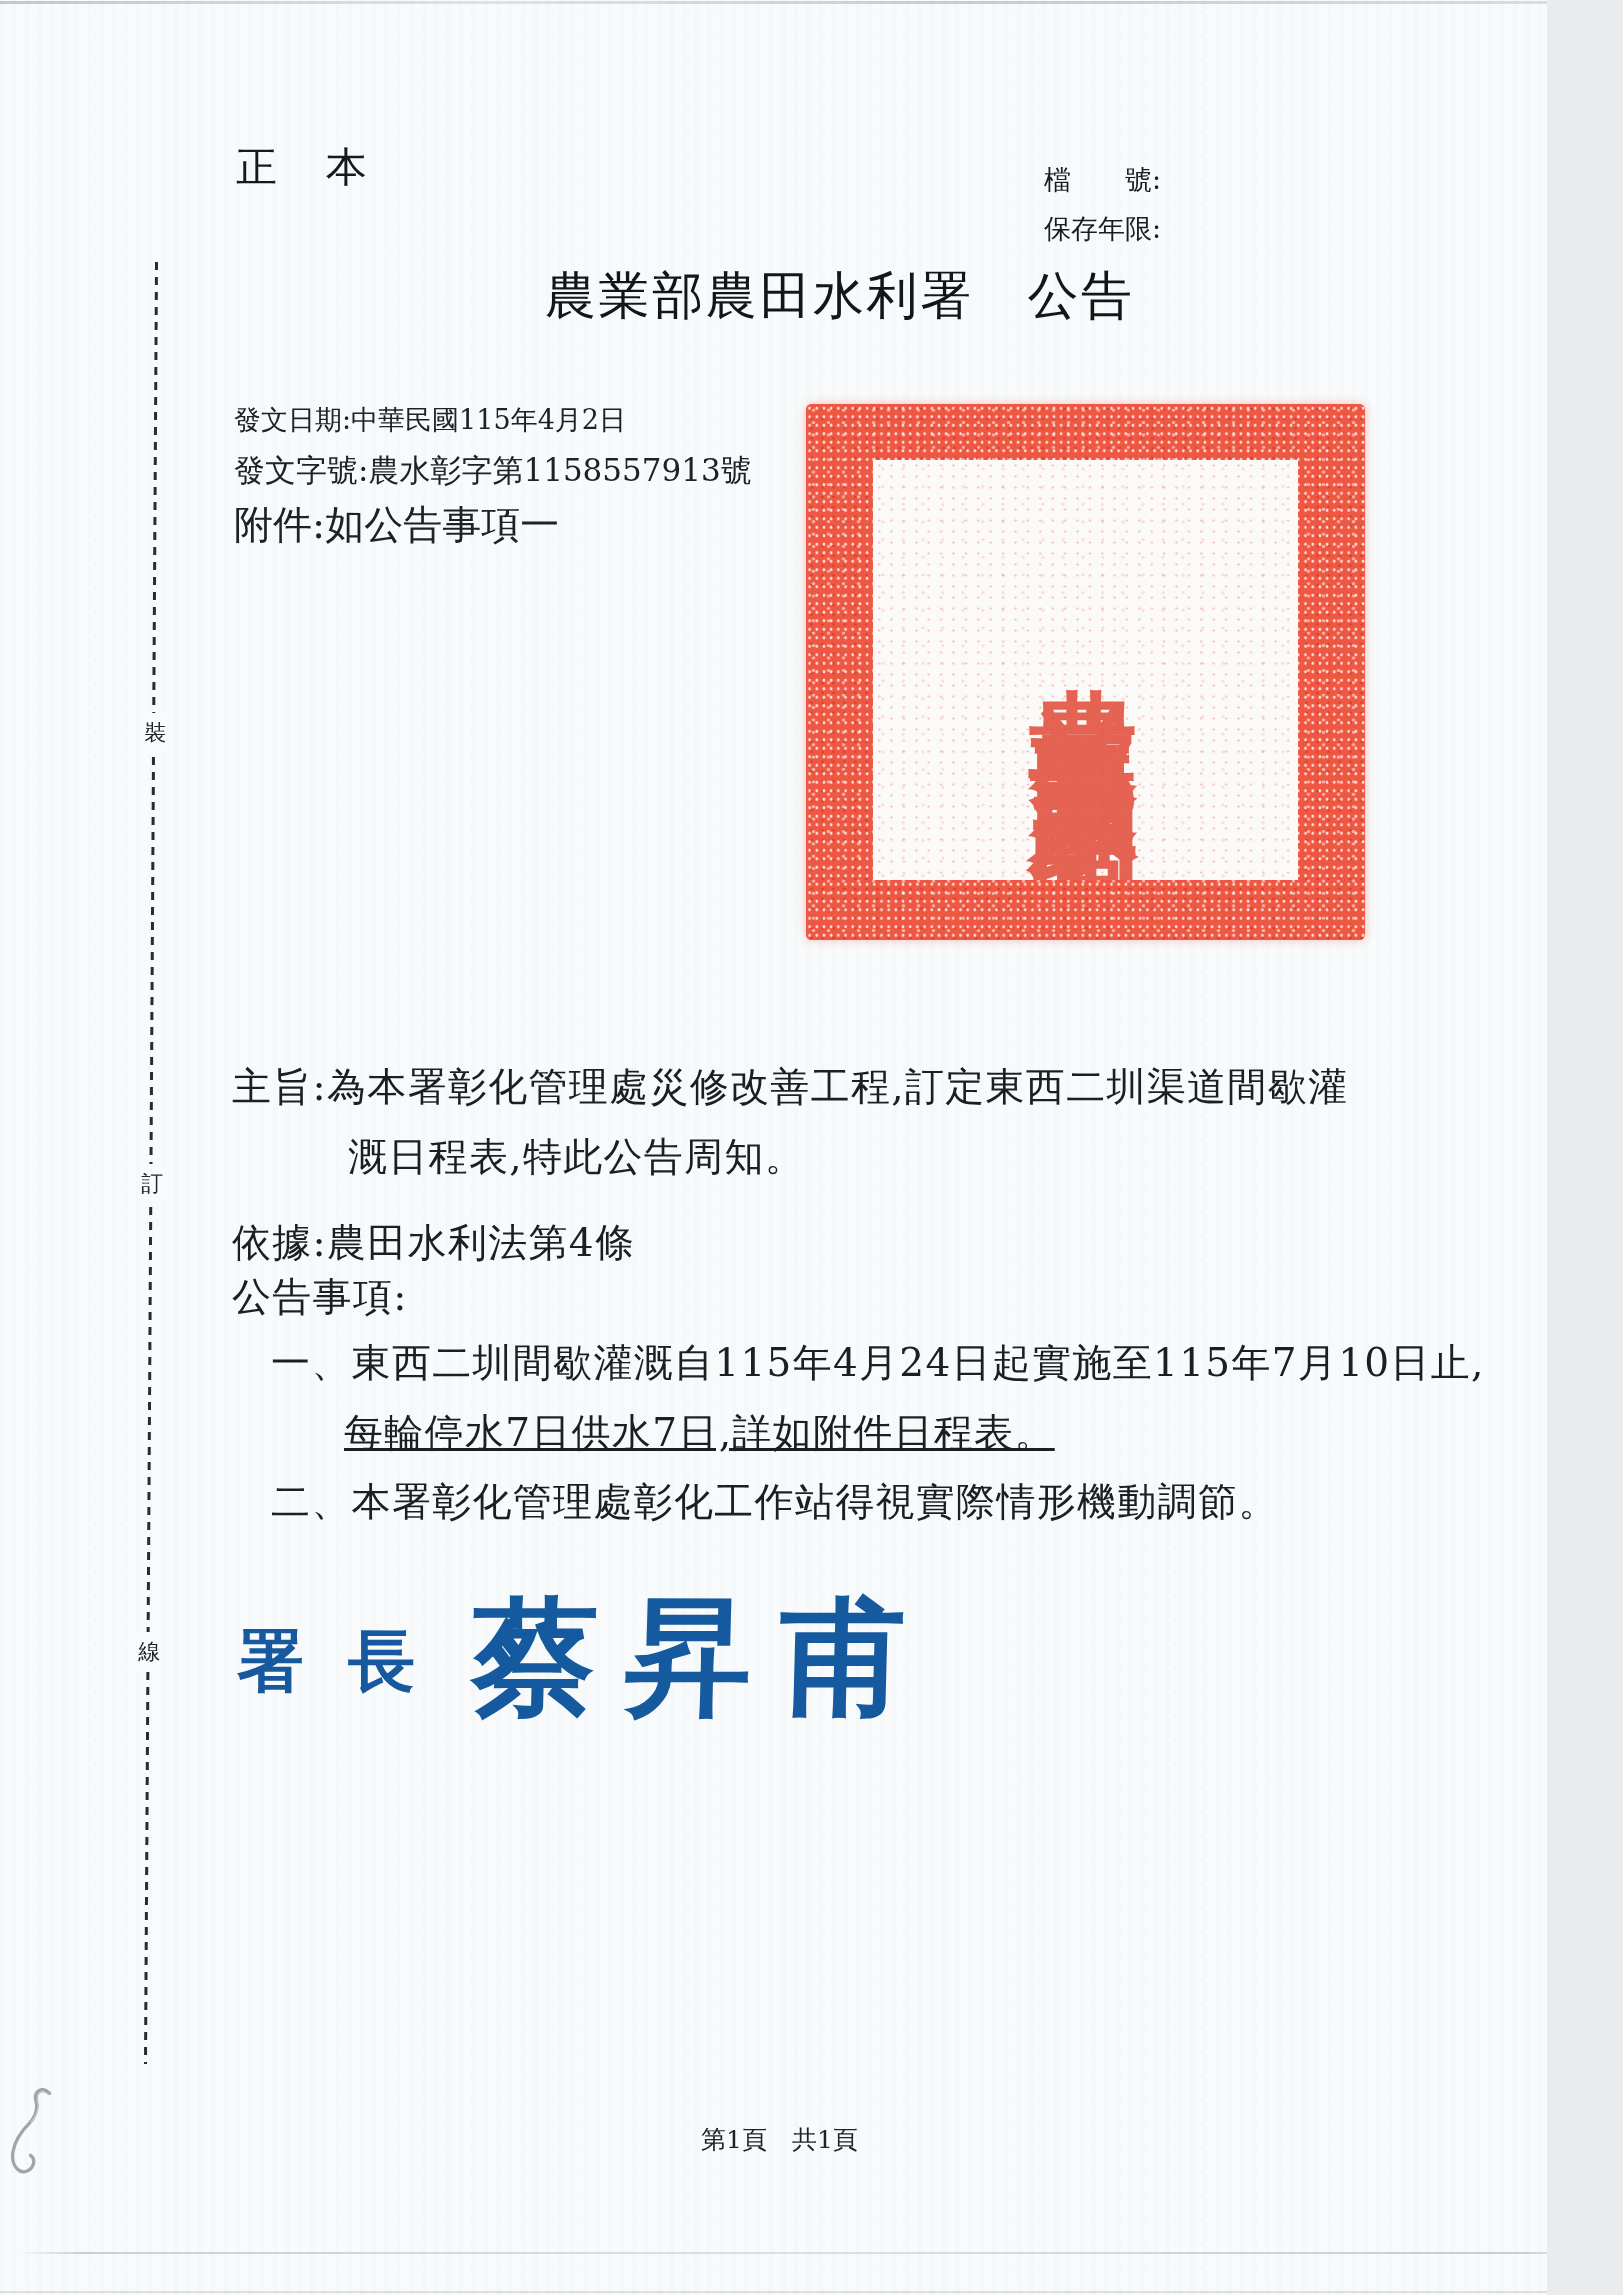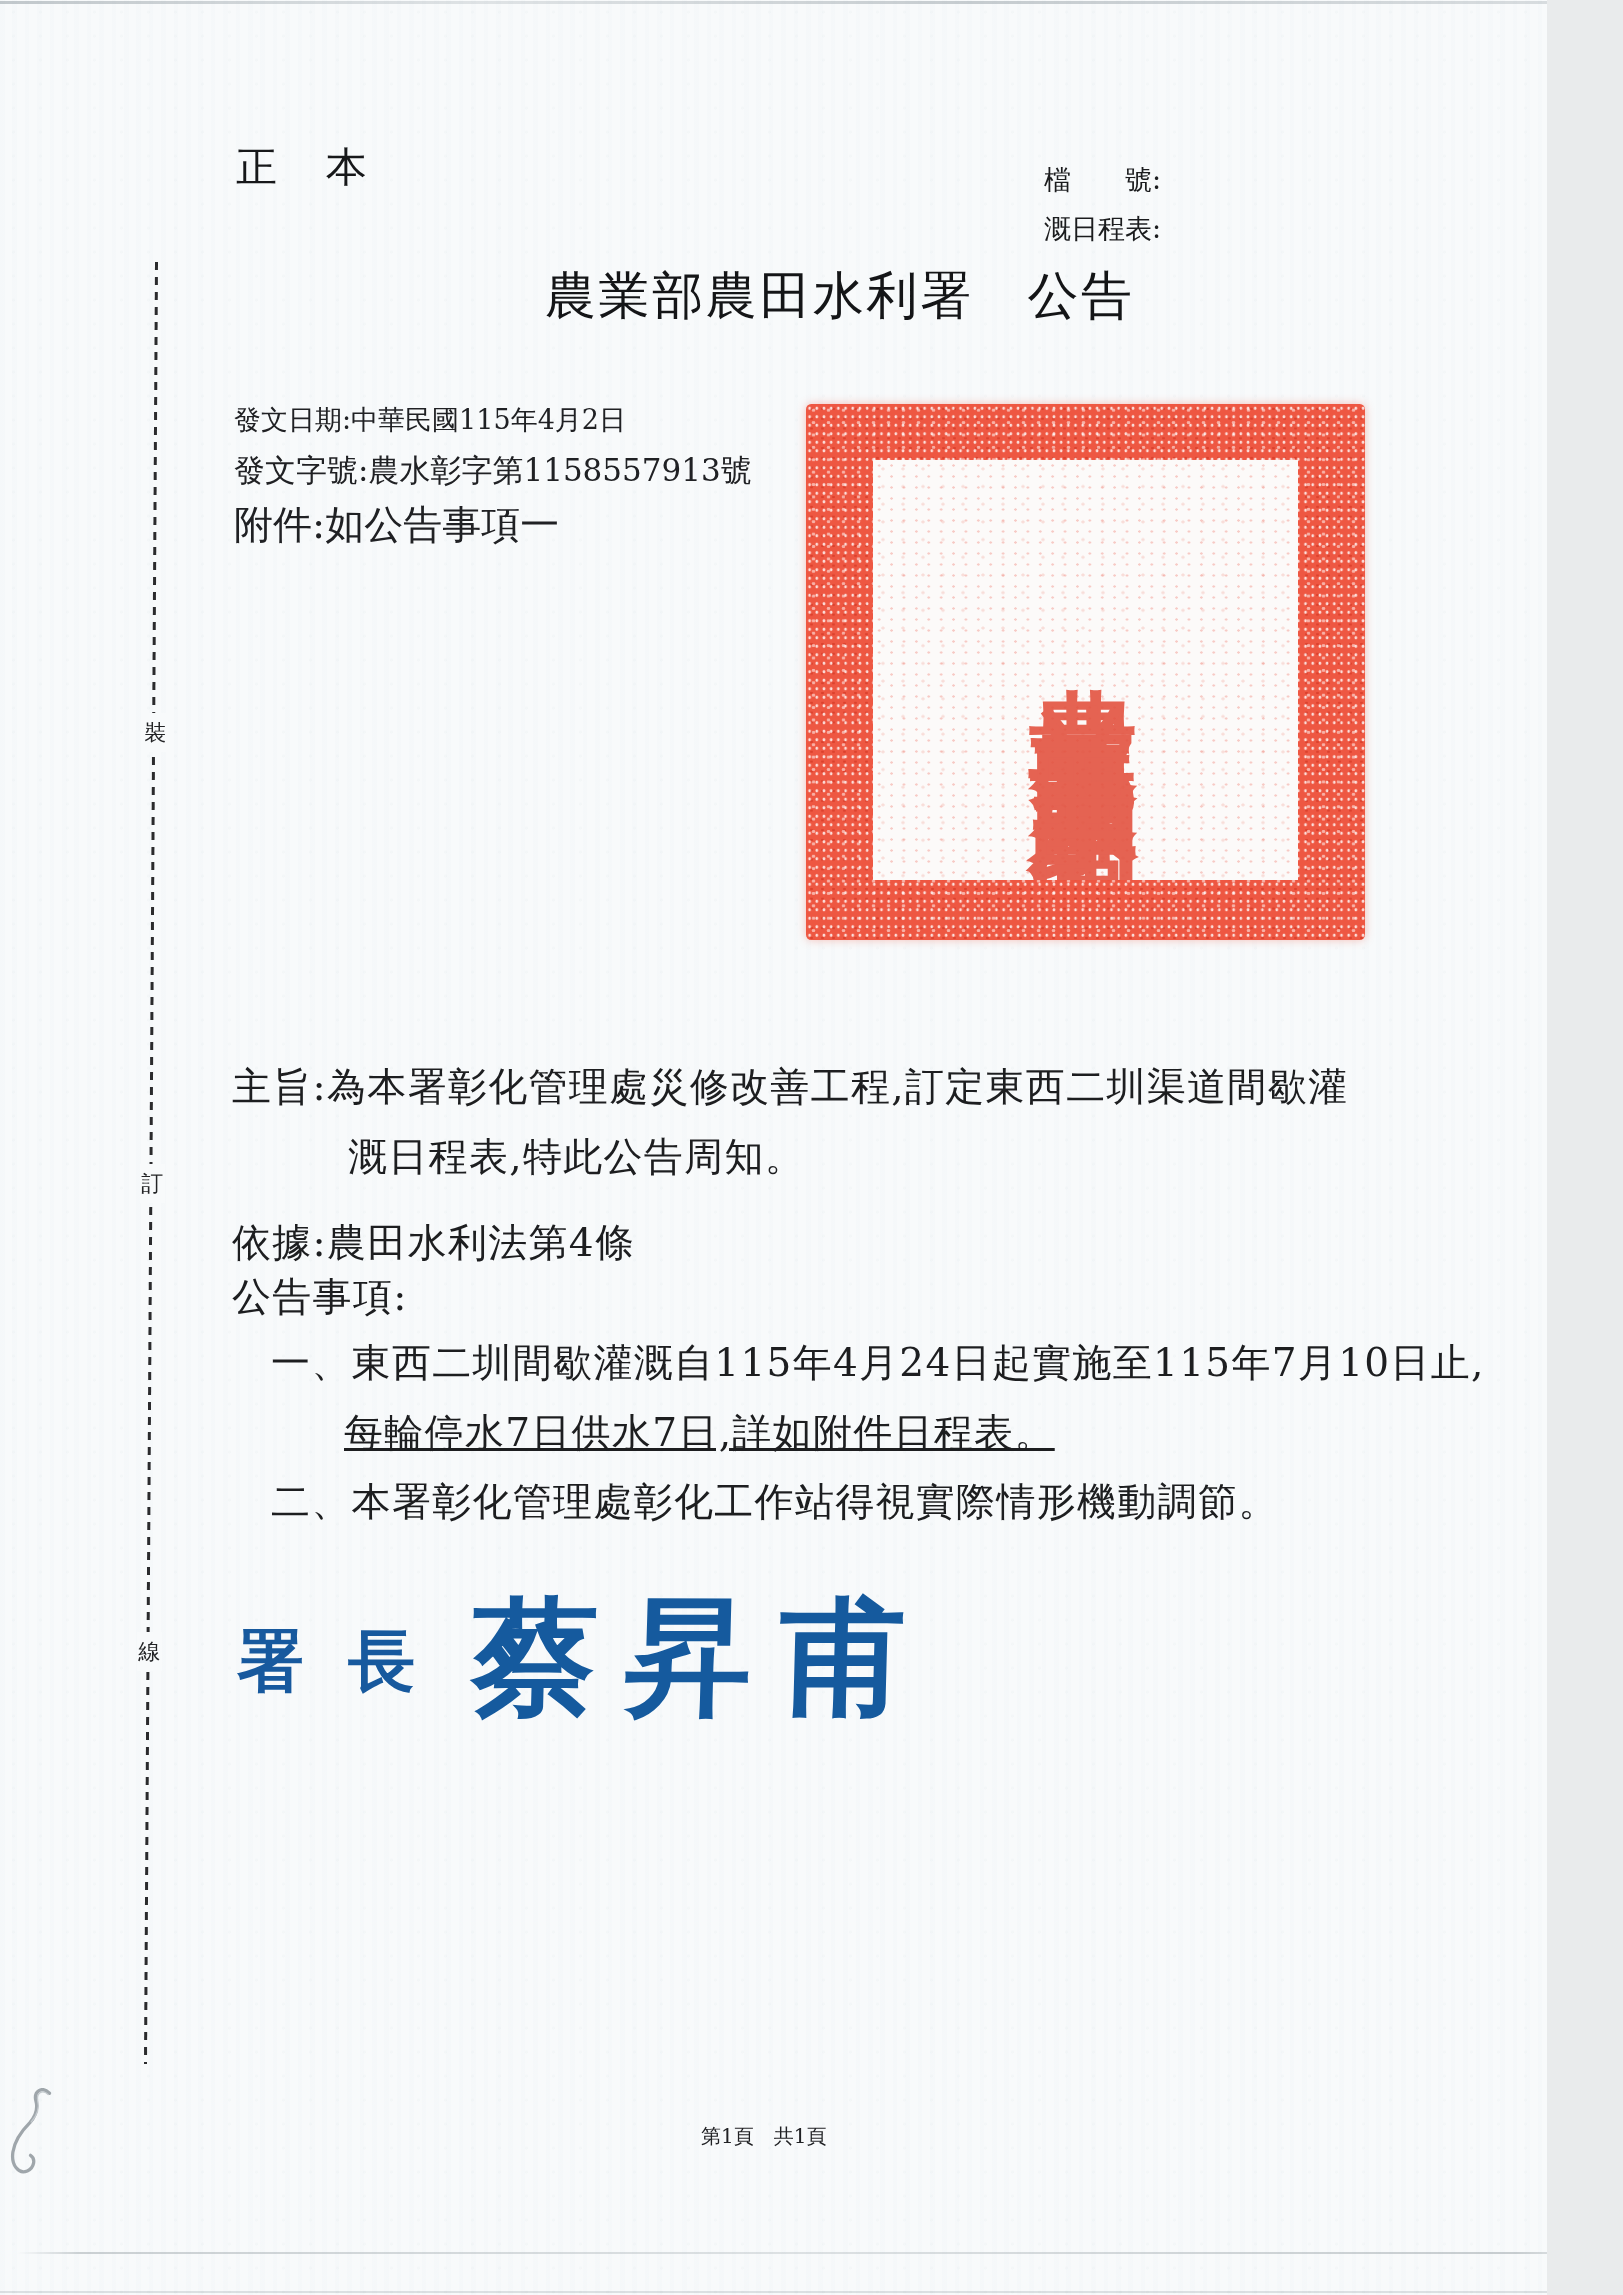--- a/index.html
+++ b/index.html
@@ -79,37 +79,37 @@
   .binding-line{
     left:155px;top:262px;width:2.6px;height:1802px;
     background:repeating-linear-gradient(180deg,#2b2b2d 0 7.9px,rgba(0,0,0,0) 7.9px 15px);
     transform:rotate(0.35deg);transform-origin:top center;
   }
   .bind-char{font-size:22px;color:#232426;background:#f8fafb;padding:4.6px 1.3px;z-index:2;}
   .bind-zhuang{left:143px;top:713px;}
   .bind-ding{left:140px;top:1164px;}
   .bind-xian{left:137px;top:1632px;}
 
-  .footer{left:701px;top:2123px;font-size:20px;color:#202124;}
+  .footer{left:701px;top:2123px;font-size:25px;color:#202124;}
 
   .paperclip{left:5.2px;top:2088px;}
 </style>
 </head>
 <body>
 
 <div class="page">
 
   <div class="abs edge-top"></div>
   <div class="abs edge-mid"></div>
   <div class="abs edge-bot"></div>
   <div class="abs edge-tick"></div>
 
   <div class="abs copy-type">正　本</div>
   <div class="abs file-no">檔　　號:</div>
-  <div class="abs retention">溉日程表:</div>
+  <div class="abs retention">保存年限:</div>
   <div class="abs doc-title">農業部農田水利署　公告</div>
 
   <div class="abs meta-1">發文日期:中華民國115年4月2日</div>
   <div class="abs meta-2">發文字號:農水彰字第1158557913號</div>
   <div class="abs meta-3">附件:如公告事項一</div>
 
   <div class="abs seal">
     <div class="seal-inner">
       <div class="seal-script">農業部農田水利署印</div>
     </div>

